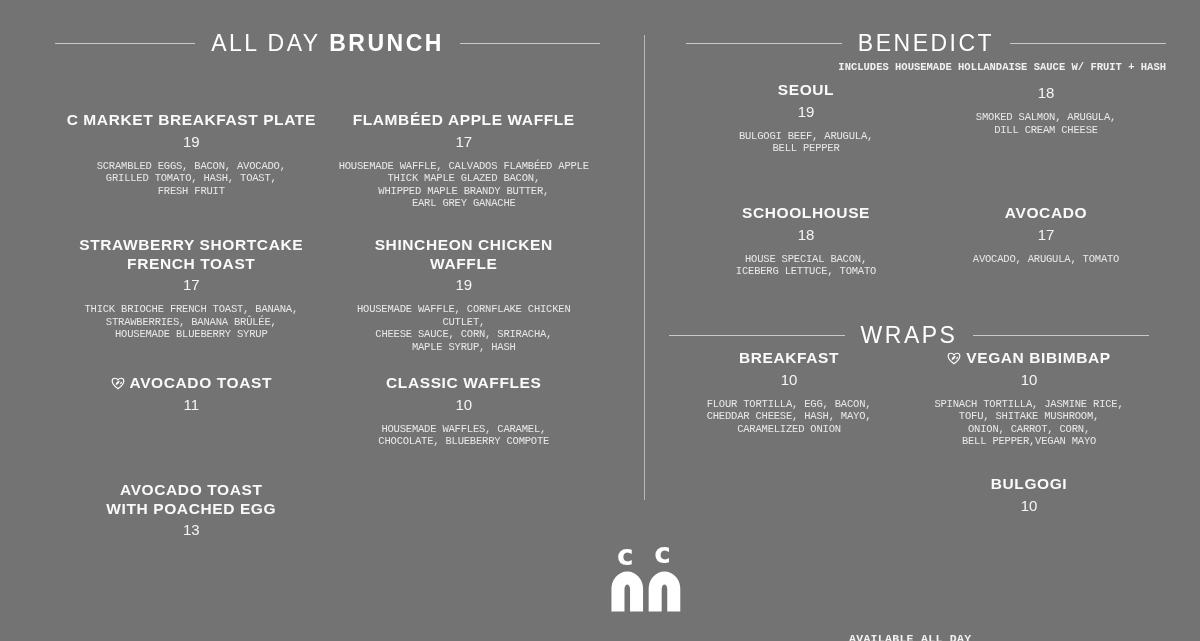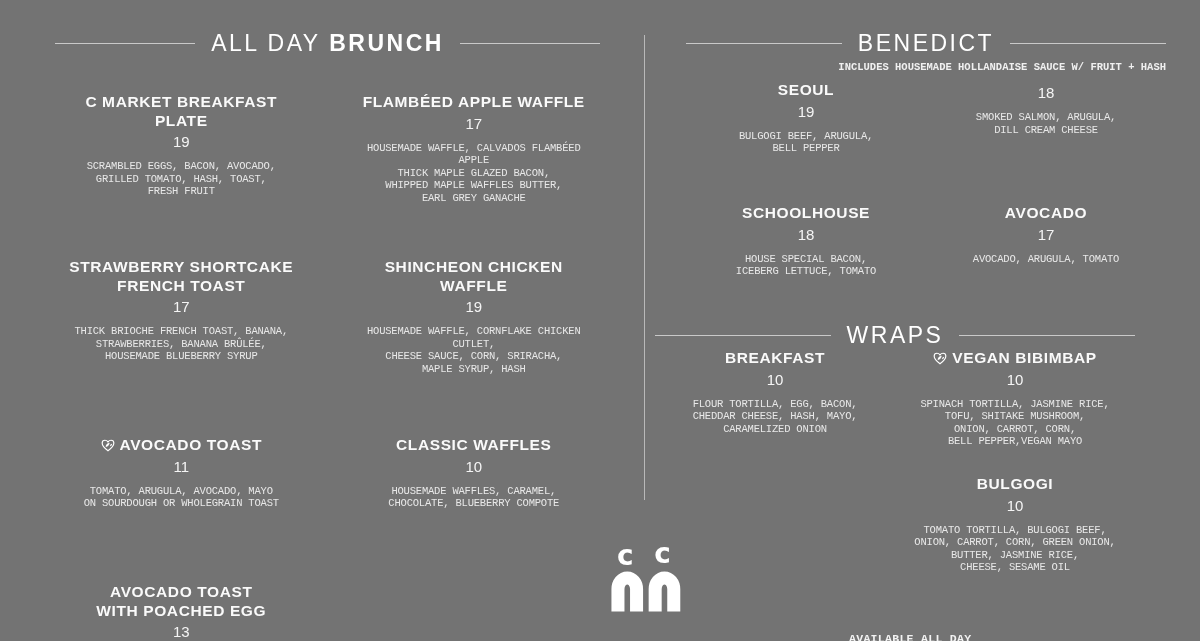--- a/index.html
+++ b/index.html
@@ -13,24 +13,24 @@
   .menu-header .hline{flex:1;height:1px;background:#c9c9c9;}
   .htext{font-size:23px;letter-spacing:2.5px;font-weight:300;white-space:nowrap;line-height:27px;}
   .htext .bold{font-weight:800;}
   .subtitle{
     text-align:right;font-family:"Liberation Mono",monospace;font-weight:700;
     font-size:10.5px;letter-spacing:0px;margin-top:4px;color:#f0f0f0;
   }
   
   .section-left{position:absolute;left:55px;top:30px;width:545px;}
   .section-right{position:absolute;left:686px;top:30px;width:480px;}
-  .section-wraps{position:absolute;left:655px;top:322px;width:480px;}
+  .section-wraps{position:absolute;left:669px;top:322px;width:480px;}
   
   .grid{display:grid;grid-template-columns:1fr 1fr;}
-  .brunch-grid{margin-top:36px;grid-template-rows:125px 138px 107px auto;gap:40px;}
+  .brunch-grid{margin-top:54px;grid-template-rows:125px 138px 107px auto;}
   .benedict-grid{margin-top:8px;grid-template-rows:123px auto;}
   .wraps-grid{grid-template-rows:126px auto;}
   .cell{text-align:center;padding:0 8px;}
   .cell.col2{grid-column:2;}
   .item-name{
     font-size:15.5px;font-weight:600;letter-spacing:0.6px;line-height:1.2;
     white-space:pre-line;color:#fafafa;
   }
   .name-row{display:flex;align-items:center;justify-content:center;gap:5px;}
   .item-price{font-size:15px;font-weight:500;margin-top:3px;color:#f5f5f5;}
@@ -65,21 +65,21 @@
         <div class="item-price">19</div>
         <div class="item-desc">SCRAMBLED EGGS, BACON, AVOCADO,
 GRILLED TOMATO, HASH, TOAST,
 FRESH FRUIT</div>
       </div>
       <div class="cell">
         <div class="item-name">FLAMBÉED APPLE WAFFLE</div>
         <div class="item-price">17</div>
         <div class="item-desc">HOUSEMADE WAFFLE, CALVADOS FLAMBÉED APPLE
 THICK MAPLE GLAZED BACON,
-WHIPPED MAPLE WAFFLES BUTTER,
+WHIPPED MAPLE BRANDY BUTTER,
 EARL GREY GANACHE</div>
       </div>
       <div class="cell">
         <div class="item-name">STRAWBERRY SHORTCAKE
 FRENCH TOAST</div>
         <div class="item-price">17</div>
         <div class="item-desc">THICK BRIOCHE FRENCH TOAST, BANANA,
 STRAWBERRIES, BANANA BRÛLÉE,
 HOUSEMADE BLUEBERRY SYRUP</div>
       </div>
@@ -94,22 +94,20 @@
       <div class="cell">
         <div class="item-name name-row">
           <svg class="vegan-icon-svg" width="14" height="13" viewBox="0 0 24 22">
               <path d="M12 20 C5 15 2 10.5 2 6.8 C2 3.8 4.3 2 6.8 2 C9 2 10.9 3.2 12 5 C13.1 3.2 15 2 17.2 2 C19.7 2 22 3.8 22 6.8 C22 10.5 19 15 12 20 Z" fill="none" stroke="#fff" stroke-width="2"></path>
               <path d="M8 13.5 C8 9.5 10 7.3 15 6.3 C14 10.3 12.5 12.9 8 13.5 Z" fill="#fff"></path>
               <path d="M15.6 12.4 C15.6 9.9 16.6 8.6 19.2 8.1 C18.6 10.6 17.7 11.9 15.6 12.4 Z" fill="#fff"></path>
             </svg>
           <span>AVOCADO TOAST</span>
         </div>
         <div class="item-price">11</div>
-        <div class="item-desc">TOMATO, ARUGULA, AVOCADO, MAYO
-ON SOURDOUGH OR WHOLEGRAIN TOAST</div>
       </div>
       <div class="cell">
         <div class="item-name">CLASSIC WAFFLES</div>
         <div class="item-price">10</div>
         <div class="item-desc">HOUSEMADE WAFFLES, CARAMEL,
 CHOCOLATE, BLUEBERRY COMPOTE</div>
       </div>
       <div class="cell">
         <div class="item-name">AVOCADO TOAST
 WITH POACHED EGG</div>
@@ -176,24 +174,20 @@
         </div>
         <div class="item-price">10</div>
         <div class="item-desc">SPINACH TORTILLA, JASMINE RICE,
 TOFU, SHITAKE MUSHROOM,
 ONION, CARROT, CORN,
 BELL PEPPER,VEGAN MAYO</div>
       </div>
       <div class="cell col2">
         <div class="item-name">BULGOGI</div>
         <div class="item-price">10</div>
-        <div class="item-desc">TOMATO TORTILLA, BULGOGI BEEF,
-ONION, CARROT, CORN, GREEN ONION,
-BUTTER, JASMINE RICE,
-CHEESE, SESAME OIL</div>
       </div>
     </div>
   </div>
 
   <div class="divider"></div>
 
   <div class="logo">
     <svg width="80" height="78" viewBox="0 0 86 78">
       <text x="14" y="26" font-size="30" font-weight="900" fill="#ffffff" font-family="DejaVu Sans, sans-serif">c</text>
       <text x="54" y="24" font-size="30" font-weight="900" fill="#ffffff" font-family="DejaVu Sans, sans-serif">c</text>

